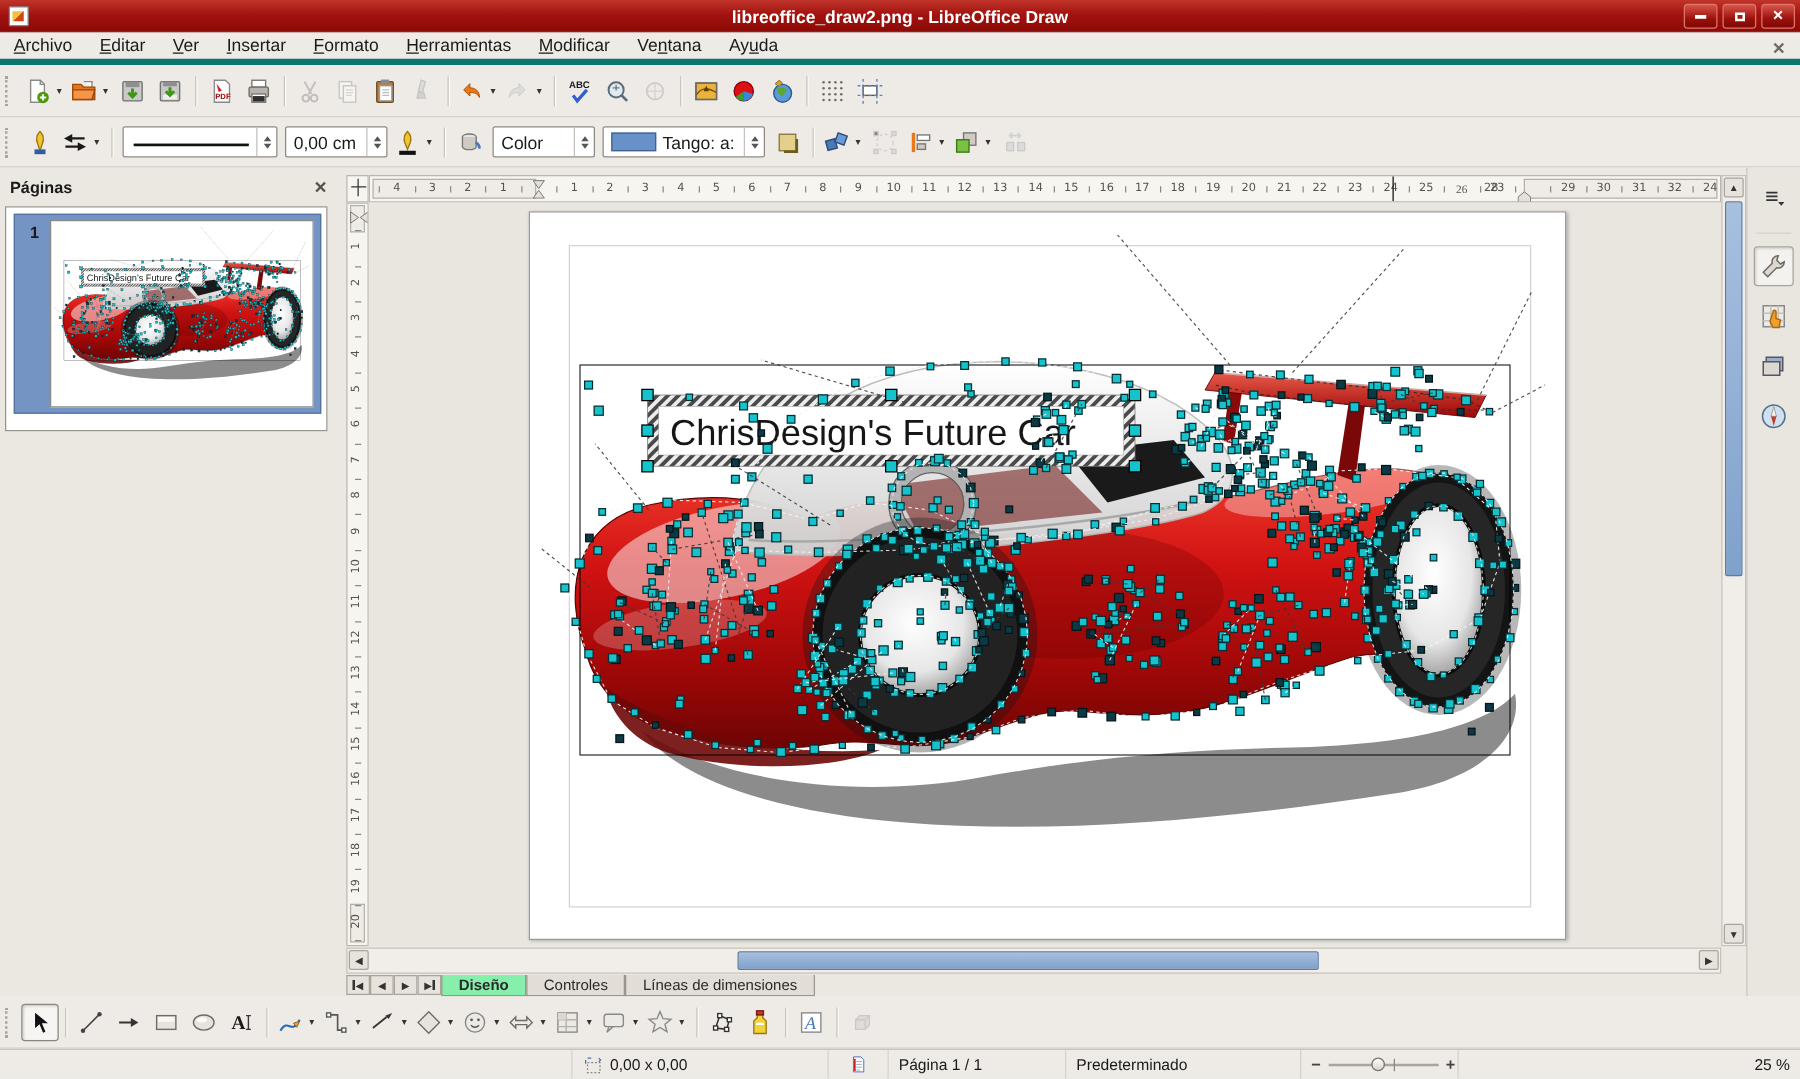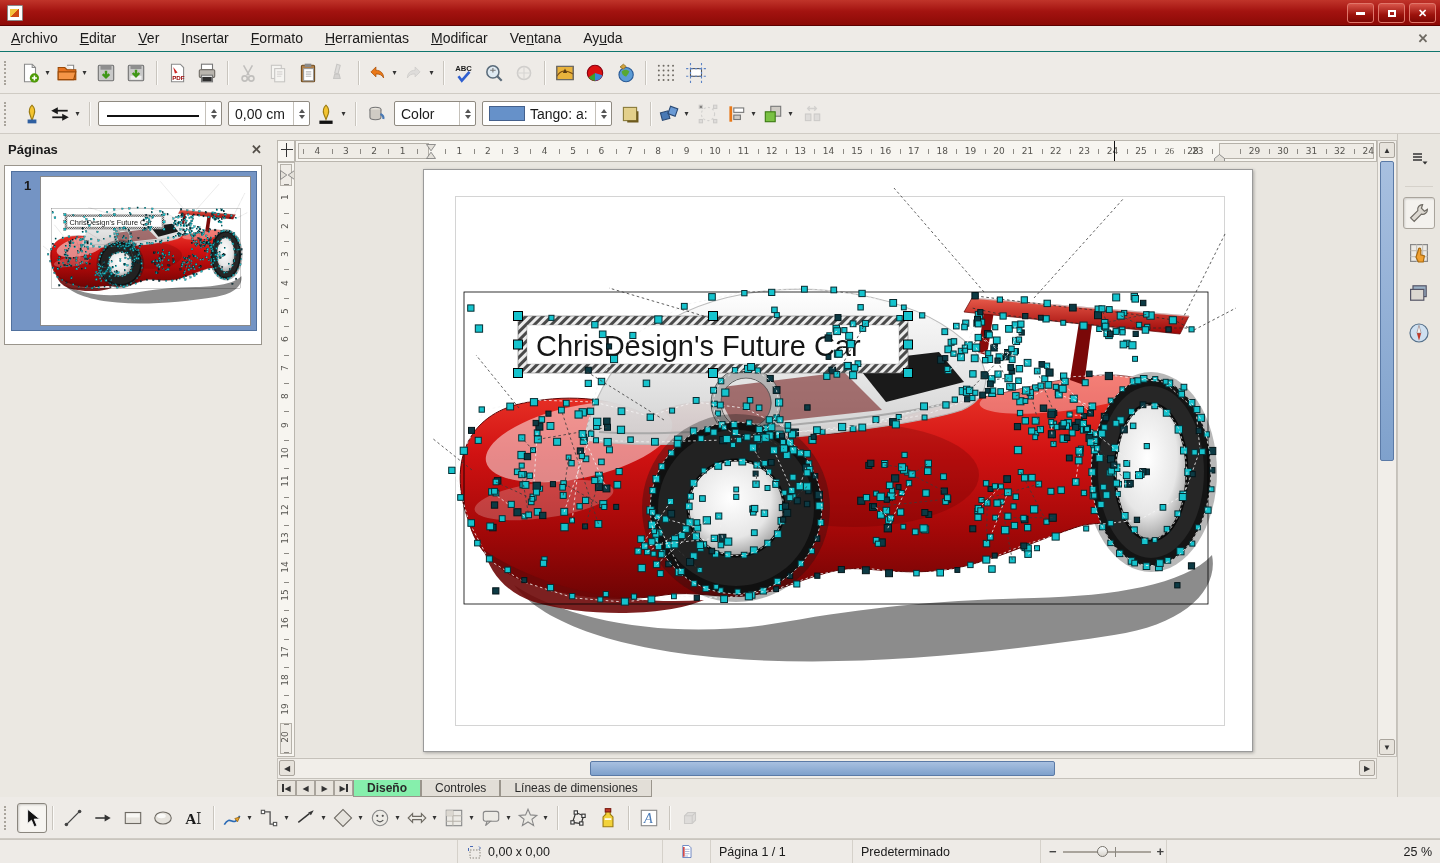--- a/index.html
+++ b/index.html
@@ -19,21 +19,21 @@
     font-weight:bold;font-size:14px;pointer-events:none}
   .winbtns{position:absolute;right:4px;top:3px;display:flex;gap:4px}
   .winbtn{width:27px;height:20px;border:1px solid #e0766a;border-radius:3px;
     background:linear-gradient(#d8554a,#9c120c 60%,#7e0703);color:#fff;display:flex;
     align-items:center;justify-content:center;font-size:11px;font-weight:bold;line-height:1}
   .winbtn .maxglyph{width:8px;height:7px;border:2px solid #fff;display:block}
   .winbtn .minglyph{width:9px;height:3px;background:#fff;display:block}
 
   
   .menubar{position:absolute;left:0;top:26px;width:100%;height:26px;background:#eeebe7;
-    border-bottom:1px solid #0f766e;display:flex;align-items:center;font-size:14px}
+    border-bottom:5px solid #0f766e;display:flex;align-items:center;font-size:14px}
   .menu-item{padding:0 11px;line-height:25px;cursor:default}
   .menubar .doc-close{position:absolute;right:8px;top:4px;width:18px;height:18px;color:#6e6a63;
     font-size:13px;font-weight:bold;text-align:center;line-height:18px}
 
   
   .toolbar{position:absolute;left:0;width:100%;background:#eeebe7;display:flex;align-items:center;
     border-bottom:1px solid #cfcbc4}
   #toolbar-standard{top:52px;height:42px}
   #toolbar-linefill{top:94px;height:40px}
   #toolbar-drawing{top:797px;height:42px}
@@ -133,20 +133,21 @@
 </style>
 </head>
 <body>
 
 <div id="app">
 
   <div class="titlebar">
     <span class="appicon">
         <i></i>
       </span>
+    <span class="title">libreoffice_draw2.png - LibreOffice Draw</span>
     <span class="winbtns">
       <span class="winbtn">
           <span class="minglyph"></span>
         </span>
       <span class="winbtn">
           <span class="maxglyph"></span>
         </span>
       <span class="winbtn">✕</span>
     </span>
   </div>

